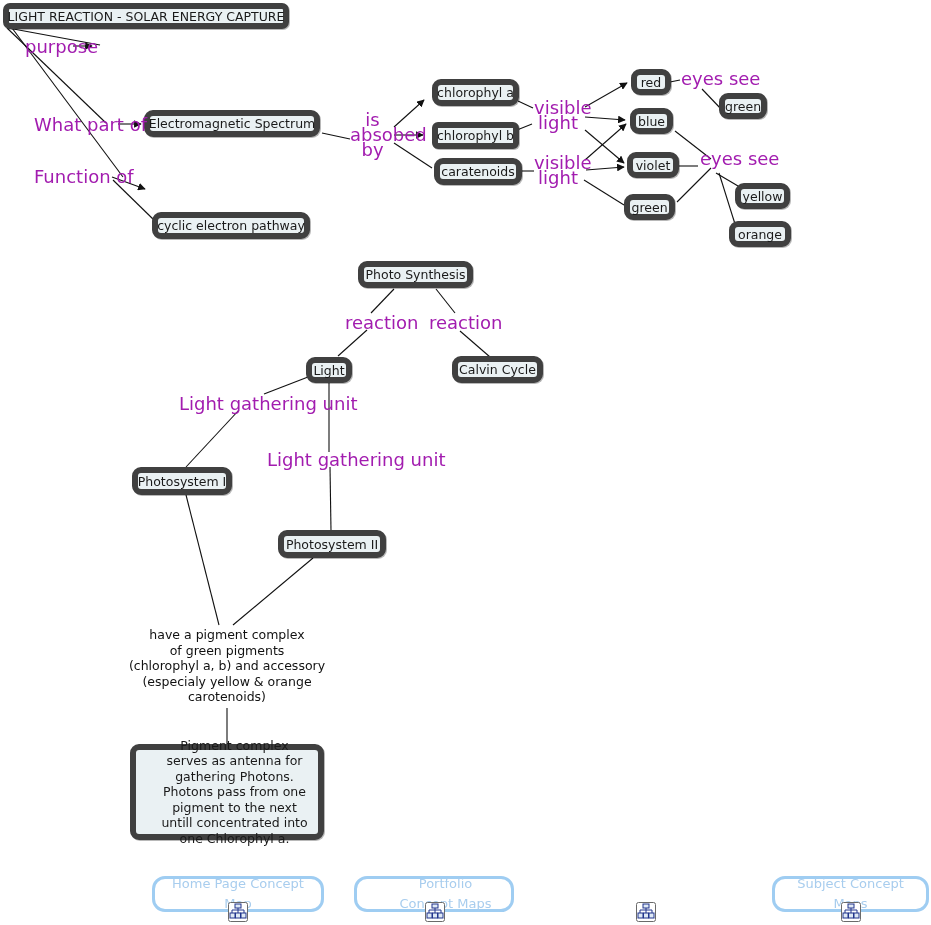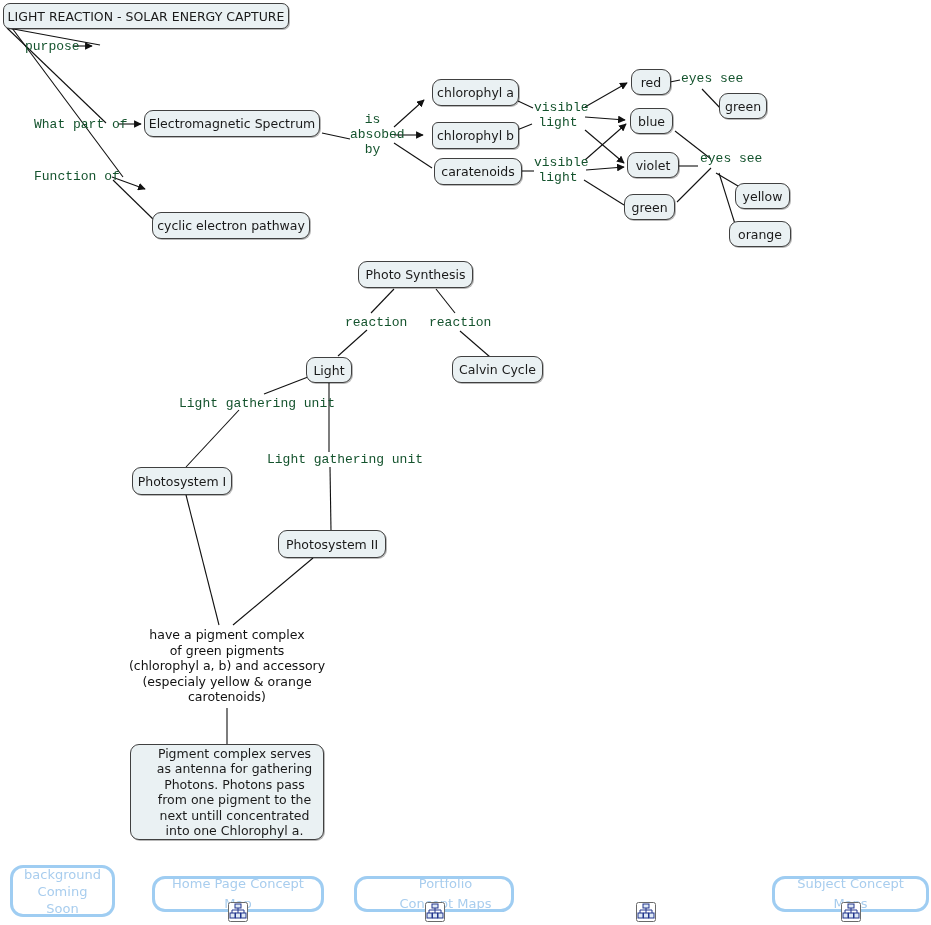--- a/index.html
+++ b/index.html
@@ -25,21 +25,21 @@
     width: 931px;
     height: 925px;
     pointer-events: none;
   }
 
   
   .node {
     position: absolute;
     box-sizing: border-box;
     background: #eaf1f3;
-    border: 1px solid #404040;
+    border: 6px solid #404040;
     border-radius: 9px;
     color: #1a1a1a;
     font-size: 12.5px;
     line-height: 15px;
     display: flex;
     align-items: center;
     justify-content: center;
     text-align: center;
     padding: 3px 9px;
     white-space: nowrap;
@@ -51,26 +51,25 @@
     padding-left: 24px;
   }
   .node.title {
     border-radius: 7px;
     font-size: 12.5px;
   }
 
   
   .linklabel {
     position: absolute;
-    color: #14532d;
-    font-size: 13px;
+    color: #a21caf;
+    font-size: 18px;
     line-height: 15px;
     text-align: center;
     white-space: nowrap;
-    font-family: Liberation Mono, monospace;
   }
   .linklabel.multiline { white-space: normal; }
 
   
   .textblock {
     position: absolute;
     color: #111111;
     font-size: 12.5px;
     line-height: 15.5px;
     text-align: center;
@@ -330,24 +329,20 @@
   <div class="textblock" style="left:118px; top:627px; width:218px;">
     <div>have a pigment complex</div>
     <div>of green pigments</div>
     <div>(chlorophyl a, b) and accessory</div>
     <div>(especialy yellow &amp; orange</div>
     <div>carotenoids)</div>
   </div>
 
   <div class="navbar">
 
-    <div class="navbtn two-line" style="left:10px; top:5px; width:105px; height:52px; flex-direction:column;">
-      <span>background</span>
-      <span>Coming Soon</span>
-    </div>
 
     <div class="navbtn" style="left:152px; top:16px; width:172px; height:36px;">
       <span>Home Page Concept Map</span>
     </div>
     <svg class="navicon" style="left:228px; top:42px;" viewBox="0 0 20 20">
       <rect x="0.5" y="0.5" width="19" height="19" rx="2" fill="#ffffff" stroke="#6a6a6a" stroke-width="1"></rect>
       <rect x="7" y="2" width="6" height="4" fill="#dfe9f5" stroke="#21348c" stroke-width="1"></rect>
       <path d="M10 6 L10 8 M4 8 L16 8 M4 8 L4 11 M10 8 L10 11 M16 8 L16 11" stroke="#21348c" stroke-width="1" fill="none"></path>
       <rect x="2" y="11" width="5" height="5" fill="#dfe9f5" stroke="#21348c" stroke-width="1"></rect>
       <rect x="7.5" y="11" width="5" height="5" fill="#dfe9f5" stroke="#21348c" stroke-width="1"></rect>

